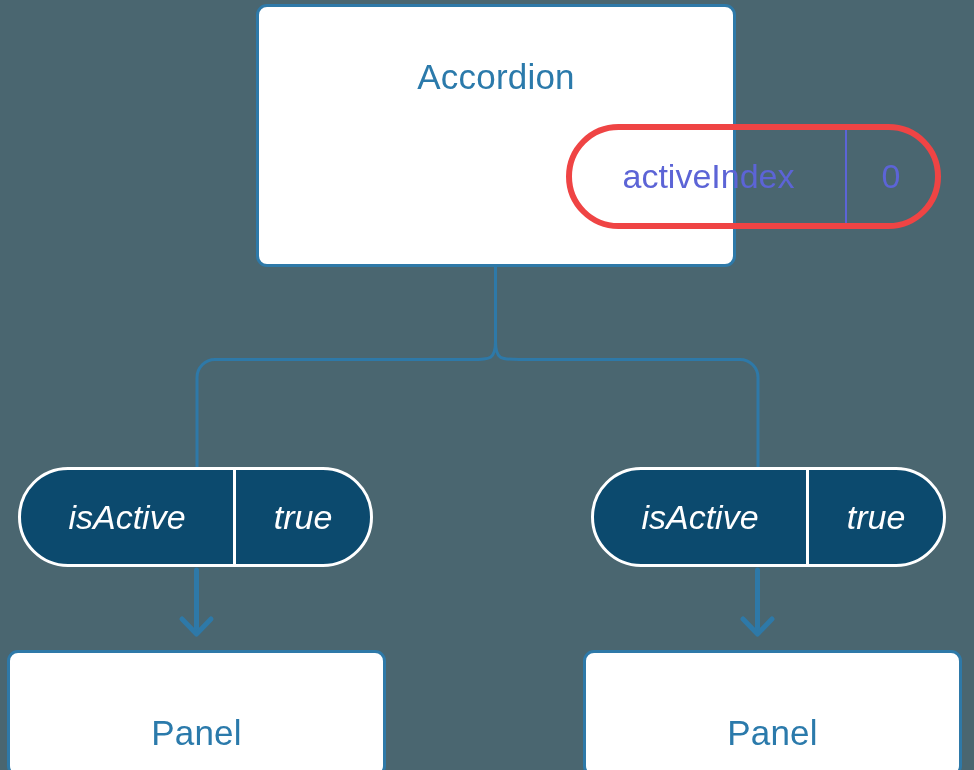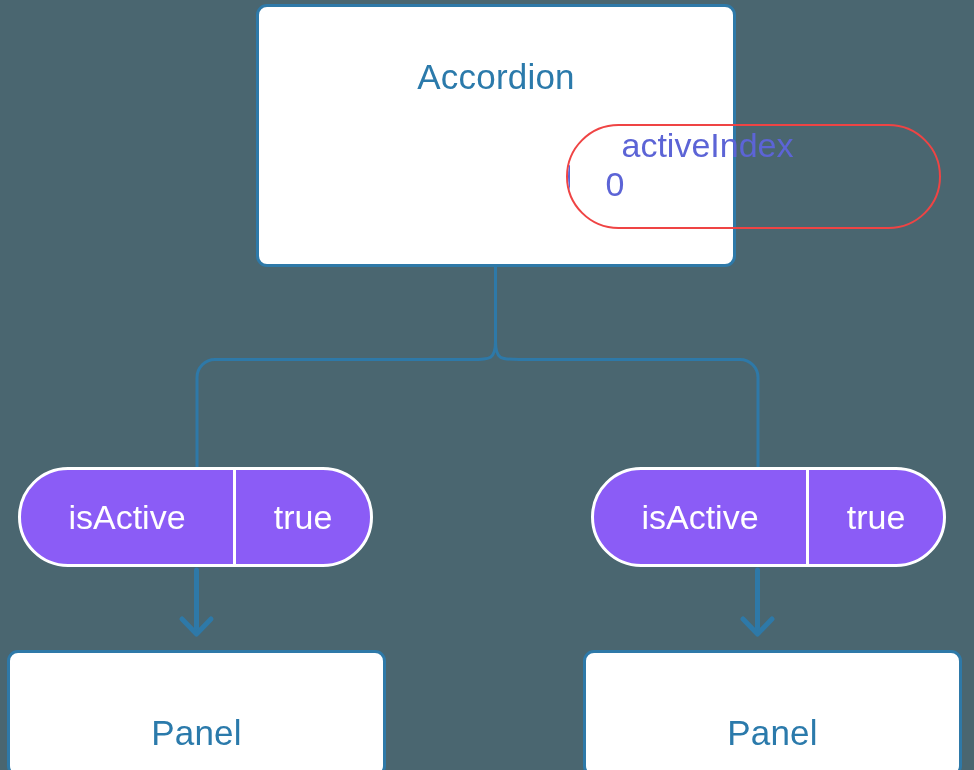--- a/index.html
+++ b/index.html
@@ -89,24 +89,23 @@
   .pill .pill-val {
     display: flex;
     align-items: center;
     justify-content: center;
     box-sizing: border-box;
     white-space: nowrap;
   }
 
   
   .pill-outline {
-    border: 2px solid #ef4444;
+    border: 6px solid #ef4444;
     border-radius: 999px;
     background: transparent;
-    flex-direction: column;
   }
   .pill-outline .pill-key,
   .pill-outline .pill-val {
     color: #5c64d6;
     font-size: 34px;
     font-weight: 400;
   }
   .pill-outline .pill-val {
     border-left: 2px solid #5c64d6;
   }
@@ -115,23 +114,24 @@
     left: 307px;
     top: 117px;
     width: 375px;
     height: 105px;
   }
   #pill-activeindex .pill-key { width: 279px; }
   #pill-activeindex .pill-val { width: 92px; }
 
   
   .pill-filled {
-    background: #8b5cf6;
+    background: #0c4a6e;
     border: 3px solid #ffffff;
     border-radius: 999px;
+    font-style: italic;
   }
   .pill-filled .pill-key,
   .pill-filled .pill-val {
     color: #ffffff;
     font-size: 34px;
     font-weight: 400;
   }
   .pill-filled .pill-val {
     border-left: 3px solid #ffffff;
   }

